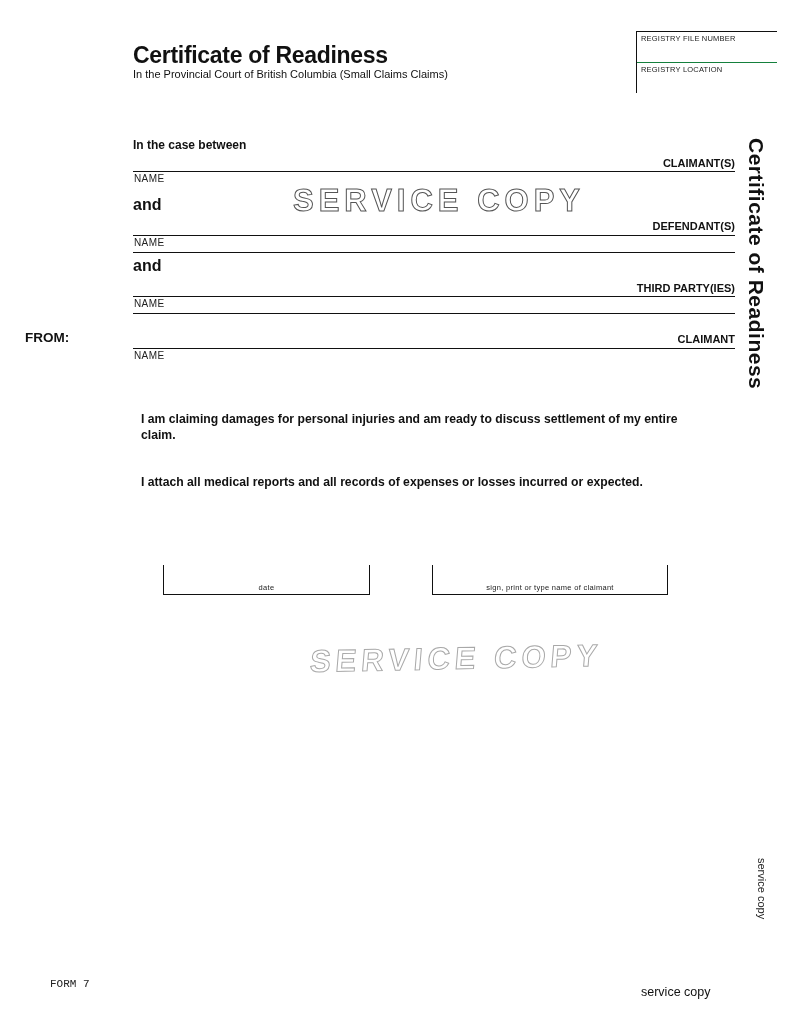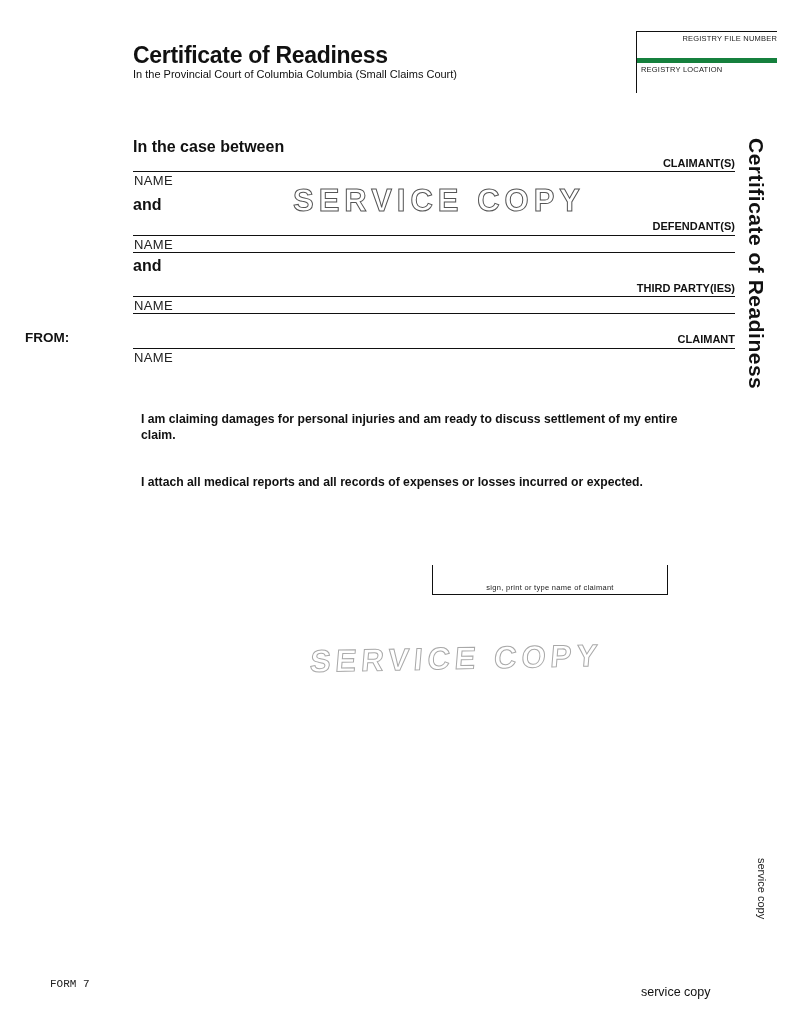--- a/index.html
+++ b/index.html
@@ -7,35 +7,35 @@
   body { font-family:"Liberation Sans", sans-serif; color:#111; }
   .page { position:relative; width:800px; height:1035px; background:#fff; overflow:hidden; }
 
   .doc-title { position:absolute; left:133px; top:42px; font-size:23px; font-weight:bold; letter-spacing:-0.3px; }
   .doc-subtitle { position:absolute; left:133px; top:68px; font-size:11px; }
 
   
   .registry { position:absolute; left:636px; top:31px; width:141px; height:62px;
               border-top:1px solid #111; border-left:1px solid #111; }
   .registry-cell { height:31px; padding:2px 0 0 4px; }
-  .registry-cell.first { border-bottom:5px solid #15803d;text-align:right; }
+  .registry-cell.first { border-bottom:1px solid #15803d; }
   .registry-label { font-size:7.5px; letter-spacing:0.2px; color:#222; }
   .registry-blank { height:18px; }
 
   
   .side-title { position:absolute; left:744px; top:138px; height:280px;
                 writing-mode:vertical-rl; font-size:21px; font-weight:bold; letter-spacing:0.5px; }
   .side-copy { position:absolute; left:756px; top:858px; height:90px;
                writing-mode:vertical-rl; font-size:11px; color:#222; }
 
-  .case-intro { position:absolute; left:133px; top:138px; font-size:16px; font-weight:bold; }
+  .case-intro { position:absolute; left:133px; top:138px; font-size:12px; font-weight:bold; }
 
   .role-label { position:absolute; right:65px; font-size:11px; font-weight:bold; }
   .write-line { position:absolute; left:133px; width:602px; border-top:1px solid #111; height:14px; }
-  .name-label { position:absolute; left:134px; font-size:13px; letter-spacing:0.4px; color:#222; }
+  .name-label { position:absolute; left:134px; font-size:10px; letter-spacing:0.4px; color:#222; }
   .and-word { position:absolute; left:133px; font-size:16px; font-weight:bold; }
   .from-label { position:absolute; left:25px; top:330px; font-size:13.5px; font-weight:bold; }
 
   .watermark { position:absolute; font-size:31px; font-weight:bold; letter-spacing:5px;
                color:transparent; -webkit-text-stroke:1px #555; white-space:nowrap; }
   .watermark.primary { left:293px; top:183px; }
   .watermark.secondary { left:310px; top:641px; -webkit-text-stroke:1px #9a9a9a;
                          transform:rotate(-1.2deg) skewX(-6deg); opacity:0.85; }
 
   .body-par { position:absolute; left:141px; width:556px; font-size:12.2px; font-weight:bold; line-height:1.3; }
@@ -51,21 +51,21 @@
 
   .form-number { position:absolute; left:50px; top:978px; font-size:11px; color:#222;font-family:Liberation Mono, monospace; }
   .footer-copy { position:absolute; left:641px; top:985px; font-size:12.5px; }
 </style>
 </head>
 <body>
 
 <div class="page">
 
   <div class="doc-title">Certificate of Readiness</div>
-  <div class="doc-subtitle">In the Provincial Court of Columbia Columbia (Small Claims Court)</div>
+  <div class="doc-subtitle">In the Provincial Court of British Columbia (Small Claims Claims)</div>
 
   <div class="registry">
     <div class="registry-cell first">
       <div class="registry-label">REGISTRY FILE NUMBER</div>
       <div class="registry-blank"></div>
     </div>
     <div class="registry-cell">
       <div class="registry-label">REGISTRY LOCATION</div>
       <div class="registry-blank"></div>
     </div>
@@ -96,20 +96,23 @@
   <div class="write-line" style="top:313px;"></div>
 
   <div class="from-label">FROM:</div>
   <div class="role-label" style="top:333px;">CLAIMANT</div>
   <div class="write-line" style="top:348px;"></div>
   <div class="name-label" style="top:350px;">NAME</div>
 
   <div class="body-par p2">I attach all medical reports and all records of expenses or losses incurred or expected.</div>
   <div class="body-par p1">I am claiming damages for personal injuries and am ready to discuss settlement of my entire claim.</div>
 
+  <div class="sig-box date">
+    <span class="sig-label">date</span>
+  </div>
   <div class="sig-box sign">
     <span class="sig-label">sign, print or type name of claimant</span>
   </div>
 
   <div class="watermark secondary">SERVICE COPY</div>
 
   <div class="form-number">FORM 7</div>
   <div class="footer-copy">service copy</div>
 
 </div>

